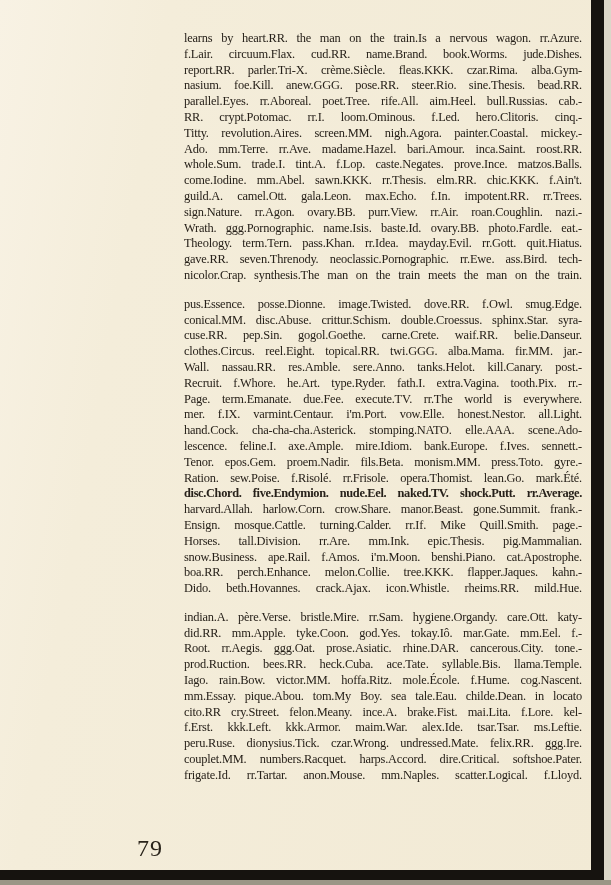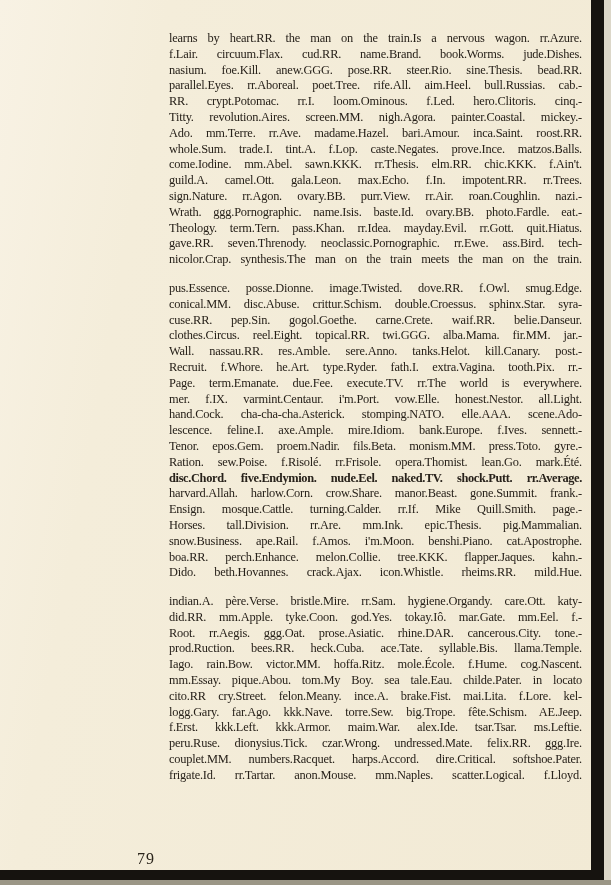--- a/index.html
+++ b/index.html
@@ -11,38 +11,37 @@
     font-family: "Liberation Serif", "DejaVu Serif", serif;
     color: #27211a;
     overflow: hidden;
   }
   .text-block {
     position: absolute;
     left: 168px;
     top: 31px;
     width: 414px;
   }
-  .paragraph { margin: 0 0 13px 1px; }
+  .paragraph { margin: 0 0 13px 16px; }
   .line {
     font-size: 12.4px;
     line-height: 15.8px;
     letter-spacing: -0.2px;
     text-align: justify;
     text-align-last: justify;
     white-space: normal;
   }
   .line.bold { font-weight: bold; letter-spacing: -0.35px; font-family: Liberation Serif, serif; }
   .page-number {
     position: absolute;
     left: 137px;
     top: 835px;
-    font-size: 16px;
+    font-size: 24px;
     letter-spacing: 1px;
     color: #2a241b;
-    margin-top: 15px;
   }
   .edge-right {
     position: absolute;
     top: 0;
     right: 7px;
     width: 13px;
     height: 879px;
     background: #16130f;
   }
   .edge-right-outer {
@@ -73,20 +72,21 @@
 </head>
 <body>
 
 <div class="page">
 
   <div class="text-block">
 
     <div class="paragraph">
       <div class="line">learns by heart.RR. the man on the train.Is a nervous wagon. rr.Azure.</div>
       <div class="line">f.Lair. circuum.Flax. cud.RR. name.Brand. book.Worms. jude.Dishes.</div>
+      <div class="line">report.RR. parler.Tri-X. crème.Siècle. fleas.KKK. czar.Rima. alba.Gym-</div>
       <div class="line">nasium. foe.Kill. anew.GGG. pose.RR. steer.Rio. sine.Thesis. bead.RR.</div>
       <div class="line">parallel.Eyes. rr.Aboreal. poet.Tree. rife.All. aim.Heel. bull.Russias. cab.-</div>
       <div class="line">RR. crypt.Potomac. rr.I. loom.Ominous. f.Led. hero.Clitoris. cinq.-</div>
       <div class="line">Titty. revolution.Aires. screen.MM. nigh.Agora. painter.Coastal. mickey.-</div>
       <div class="line">Ado. mm.Terre. rr.Ave. madame.Hazel. bari.Amour. inca.Saint. roost.RR.</div>
       <div class="line">whole.Sum. trade.I. tint.A. f.Lop. caste.Negates. prove.Ince. matzos.Balls.</div>
       <div class="line">come.Iodine. mm.Abel. sawn.KKK. rr.Thesis. elm.RR. chic.KKK. f.Ain't.</div>
       <div class="line">guild.A. camel.Ott. gala.Leon. max.Echo. f.In. impotent.RR. rr.Trees.</div>
       <div class="line">sign.Nature. rr.Agon. ovary.BB. purr.View. rr.Air. roan.Coughlin. nazi.-</div>
       <div class="line">Wrath. ggg.Pornographic. name.Isis. baste.Id. ovary.BB. photo.Fardle. eat.-</div>
@@ -116,23 +116,22 @@
       <div class="line">boa.RR. perch.Enhance. melon.Collie. tree.KKK. flapper.Jaques. kahn.-</div>
       <div class="line">Dido. beth.Hovannes. crack.Ajax. icon.Whistle. rheims.RR. mild.Hue.</div>
     </div>
 
     <div class="paragraph">
       <div class="line">indian.A. père.Verse. bristle.Mire. rr.Sam. hygiene.Organdy. care.Ott. katy-</div>
       <div class="line">did.RR. mm.Apple. tyke.Coon. god.Yes. tokay.Iô. mar.Gate. mm.Eel. f.-</div>
       <div class="line">Root. rr.Aegis. ggg.Oat. prose.Asiatic. rhine.DAR. cancerous.City. tone.-</div>
       <div class="line">prod.Ruction. bees.RR. heck.Cuba. ace.Tate. syllable.Bis. llama.Temple.</div>
       <div class="line">Iago. rain.Bow. victor.MM. hoffa.Ritz. mole.École. f.Hume. cog.Nascent.</div>
-      <div class="line">mm.Essay. pique.Abou. tom.My Boy. sea tale.Eau. childe.Pater. in locato</div>
+      <div class="line">mm.Essay. pique.Abou. tom.My Boy. sea tale.Eau. childe.Dean. in locato</div>
       <div class="line">cito.RR cry.Street. felon.Meany. ince.A. brake.Fist. mai.Lita. f.Lore. kel-</div>
-      <div class="line">logg.Gary. far.Ago. kkk.Nave. torre.Sew. big.Trope. fête.Schism. AE.Jeep.</div>
       <div class="line">f.Erst. kkk.Left. kkk.Armor. maim.War. alex.Ide. tsar.Tsar. ms.Leftie.</div>
       <div class="line">peru.Ruse. dionysius.Tick. czar.Wrong. undressed.Mate. felix.RR. ggg.Ire.</div>
       <div class="line">couplet.MM. numbers.Racquet. harps.Accord. dire.Critical. softshoe.Pater.</div>
       <div class="line">frigate.Id. rr.Tartar. anon.Mouse. mm.Naples. scatter.Logical. f.Lloyd.</div>
     </div>
 
   </div>
 
   <div class="page-number">79</div>
 

